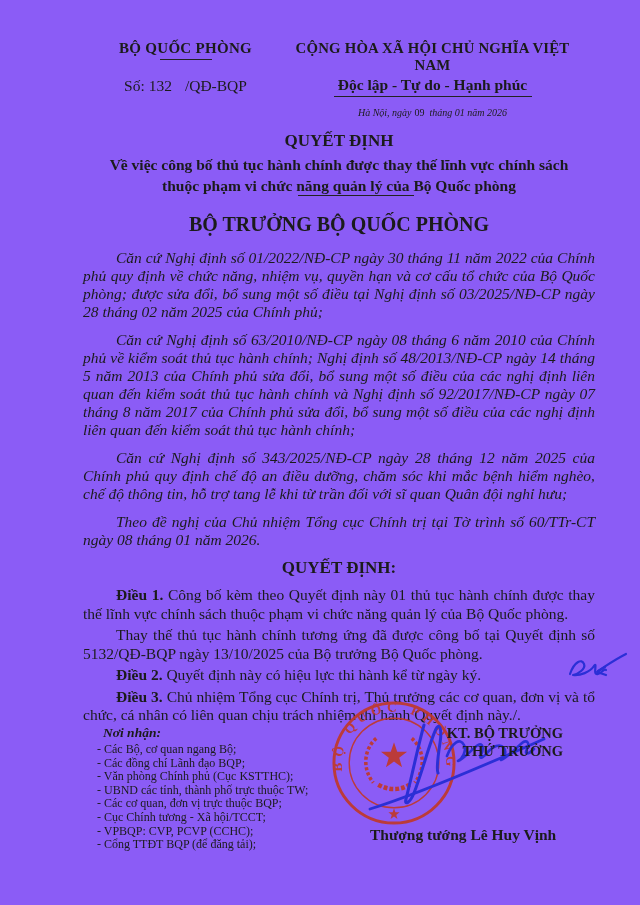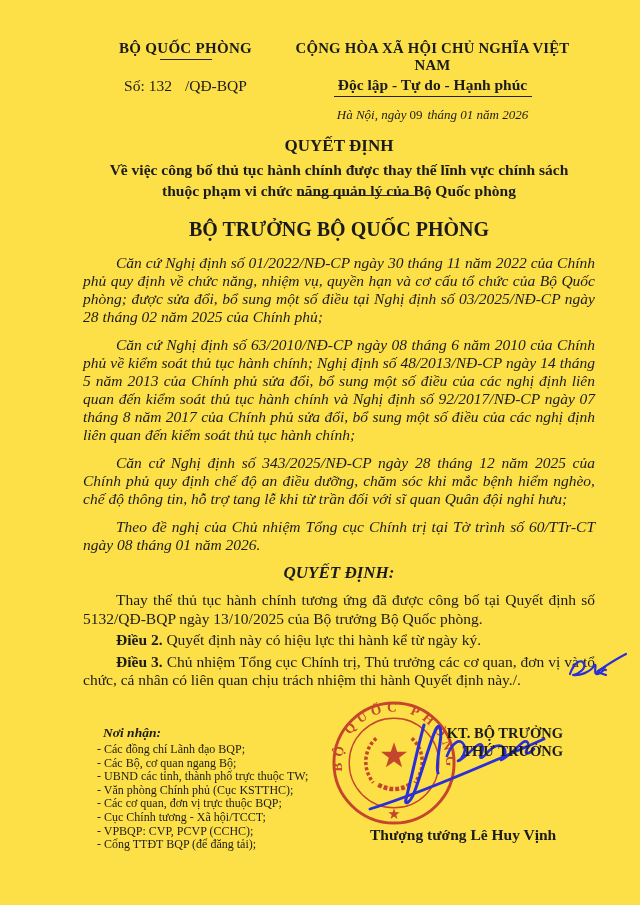--- a/index.html
+++ b/index.html
@@ -4,57 +4,57 @@
 <style>
   :root{
     --seal-red:#c0392b;
     --ink-blue:#2b2fd6;
     --text:#1b1b1b;
   }
   html,body{margin:0;padding:0;background:#e8e8e8;}
   .page{
     position:relative;
     width:640px;height:905px;
-    background:#fde047;
+    background:#8b5cf6;
     margin:0 auto;
     font-family:"Liberation Serif","DejaVu Serif",serif;
     color:var(--text);
     overflow:hidden;
   }
   .content{position:absolute;left:83px;right:45px;top:40px;}
 
   
   .header{display:flex;align-items:flex-start;}
   .header-left{width:205px;text-align:center;flex:0 0 auto;}
   .header-right{flex:1;text-align:center;padding-right:18px;}
   .org{font-weight:bold;font-size:15px;letter-spacing:.3px;}
   .org-underline{width:52px;border-top:1.4px solid #222;margin:2px auto 0 auto;}
   .so-line{margin-top:17px;font-size:15.5px;}
   .so-line .suffix{margin-left:13px;}
   .republic1{font-weight:bold;font-size:14.8px;letter-spacing:.2px;}
   .republic2{font-weight:bold;font-size:15.5px;margin-top:2px;}
   .republic-underline{width:198px;border-top:1.4px solid #222;margin:2px auto 0 auto;}
-  .date-line{margin-top:10px;font-style:italic;font-size:13px;text-align:center;}
+  .date-line{margin-top:10px;font-style:italic;font-size:10px;text-align:center;}
   .date-line .up{font-style:normal;margin:0 5px 0 3px;}
 
   
   .doc-type{margin-top:13px;text-align:center;font-weight:bold;font-size:17px;}
   .subject{margin-top:3px;text-align:center;font-weight:bold;font-size:15.5px;line-height:21px;}
   .title-underline{position:absolute;left:298px;top:195px;width:116px;border-top:1.5px solid #222;}
   .authority{margin-top:17px;text-align:center;font-weight:bold;font-size:20px;}
 
   
   .preamble{margin-top:13px;}
   .preamble p{
     margin:10px 0 2px 0;
     font-style:italic;
     font-size:15.5px;line-height:18px;
     text-align:justify;text-indent:33px;
   }
-  .decide-heading{text-align:center;font-weight:bold;font-size:17px;margin:9px 0 8px 0;font-style:italic;}
+  .decide-heading{text-align:center;font-weight:bold;font-size:17px;margin:9px 0 8px 0;}
   .article{
     margin:0 0 3px 0;
     font-size:15.5px;line-height:18.5px;
     text-align:justify;text-indent:33px;
   }
   .article b{font-weight:bold;}
 
   
   .recipients{position:absolute;left:97px;top:725px;width:250px;}
   .recipients-label{font-weight:bold;font-style:italic;font-size:13.5px;margin:0 0 2px 6px;}
@@ -106,34 +106,35 @@
 
     <div class="preamble">
       <p>Căn cứ Nghị định số 01/2022/NĐ-CP ngày 30 tháng 11 năm 2022 của Chính phủ quy định về chức năng, nhiệm vụ, quyền hạn và cơ cấu tổ chức của Bộ Quốc phòng; được sửa đổi, bổ sung một số điều tại Nghị định số 03/2025/NĐ-CP ngày 28 tháng 02 năm 2025 của Chính phủ;</p>
       <p>Căn cứ Nghị định số 63/2010/NĐ-CP ngày 08 tháng 6 năm 2010 của Chính phủ về kiểm soát thủ tục hành chính; Nghị định số 48/2013/NĐ-CP ngày 14 tháng 5 năm 2013 của Chính phủ sửa đổi, bổ sung một số điều của các nghị định liên quan đến kiểm soát thủ tục hành chính và Nghị định số 92/2017/NĐ-CP ngày 07 tháng 8 năm 2017 của Chính phủ sửa đổi, bổ sung một số điều của các nghị định liên quan đến kiểm soát thủ tục hành chính;</p>
       <p>Căn cứ Nghị định số 343/2025/NĐ-CP ngày 28 tháng 12 năm 2025 của Chính phủ quy định chế độ an điều dưỡng, chăm sóc khi mắc bệnh hiểm nghèo, chế độ thông tin, hỗ trợ tang lễ khi từ trần đối với sĩ quan Quân đội nghỉ hưu;</p>
       <p>Theo đề nghị của Chủ nhiệm Tổng cục Chính trị tại Tờ trình số 60/TTr-CT ngày 08 tháng 01 năm 2026.</p>
     </div>
 
     <div class="decide-heading">QUYẾT ĐỊNH:</div>
 
+    <p class="article"><b>Điều 1.</b> <span>Công bố kèm theo Quyết định này 01 thủ tục hành chính được thay thế lĩnh vực chính sách thuộc phạm vi chức năng quản lý của Bộ Quốc phòng.</span></p>
     <p class="article"><span>Thay thế thủ tục hành chính tương ứng đã được công bố tại Quyết định số 5132/QĐ-BQP ngày 13/10/2025 của Bộ trưởng Bộ Quốc phòng.</span></p>
     <p class="article"><b>Điều 2.</b> <span>Quyết định này có hiệu lực thi hành kể từ ngày ký.</span></p>
     <p class="article"><b>Điều 3.</b> <span>Chủ nhiệm Tổng cục Chính trị, Thủ trưởng các cơ quan, đơn vị và tổ chức, cá nhân có liên quan chịu trách nhiệm thi hành Quyết định này./.</span></p>
   </div>
 
   <div class="title-underline"></div>
 
   <div class="recipients">
     <div class="recipients-label">Nơi nhận:</div>
     <ul>
+      <li>- Các Bộ, cơ quan ngang Bộ;</li>
       <li>- Các đồng chí Lãnh đạo BQP;</li>
-      <li>- Các Bộ, cơ quan ngang Bộ;</li>
+      <li>- Văn phòng Chính phủ (Cục KSTTHC);</li>
       <li>- UBND các tỉnh, thành phố trực thuộc TW;</li>
-      <li>- Văn phòng Chính phủ (Cục KSTTHC);</li>
       <li>- Các cơ quan, đơn vị trực thuộc BQP;</li>
       <li>- Cục Chính tương - Xã hội/TCCT;</li>
       <li>- VPBQP: CVP, PCVP (CCHC);</li>
       <li>- Cổng TTĐT BQP (để đăng tải);</li>
     </ul>
   </div>
 
   <div class="kt-block">
     <div class="kt-line">KT. BỘ TRƯỞNG</div>
     <div class="position-line">THỨ TRƯỞNG</div>

